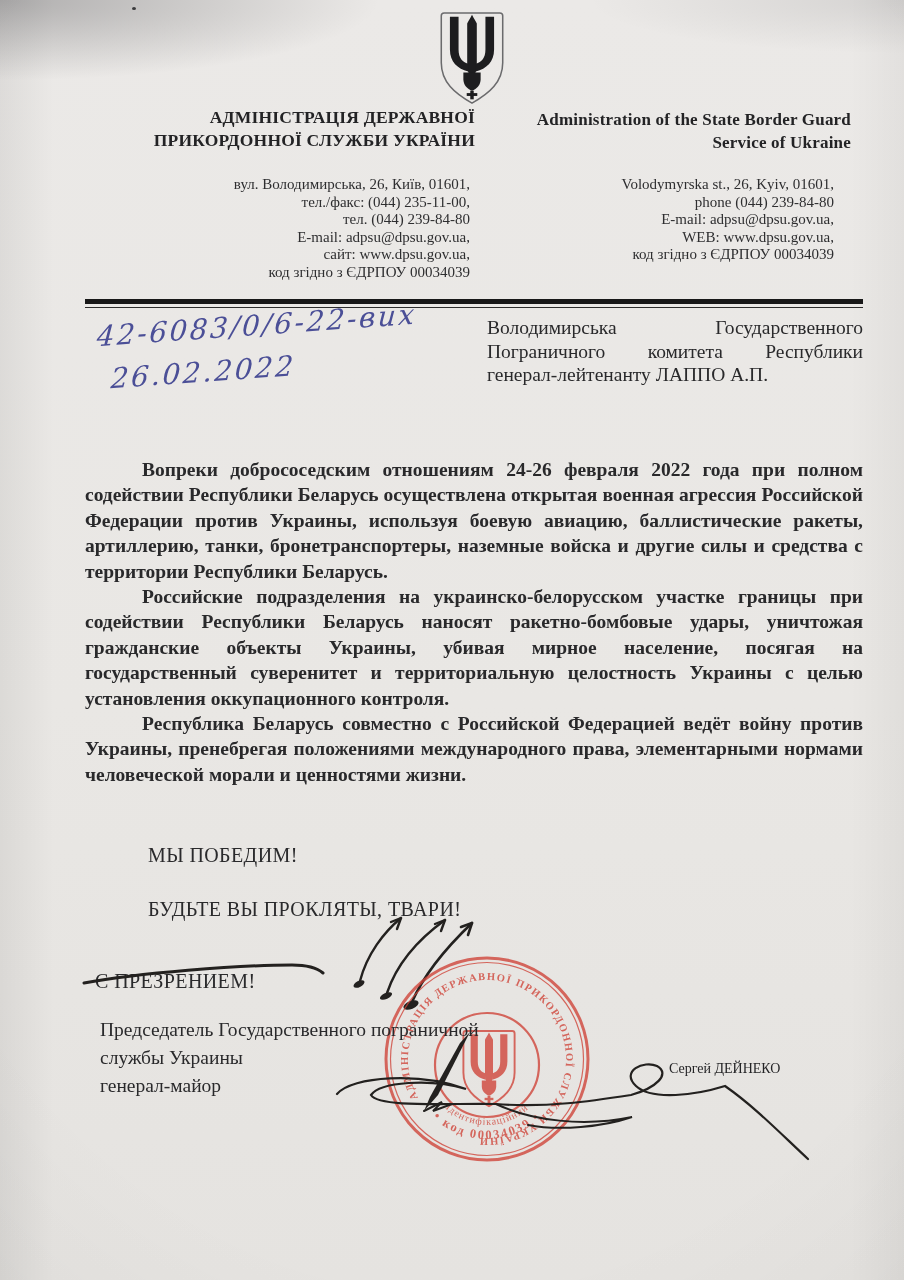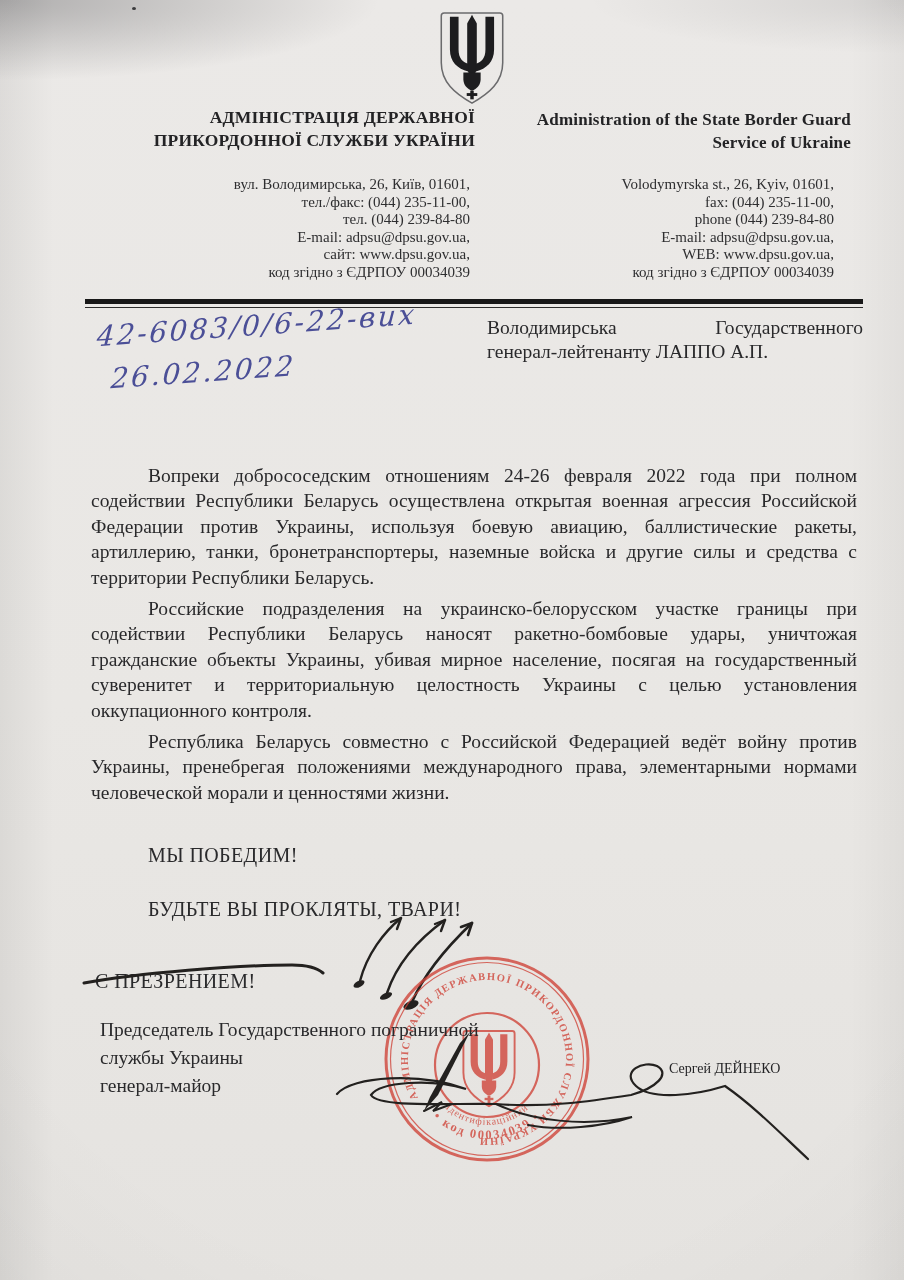--- a/index.html
+++ b/index.html
@@ -20,21 +20,21 @@
   .addr{font-size:15px;line-height:17.6px;color:#2e2e30;}
   .rule{left:85px;top:299px;width:778px;height:3px;border-top:5px solid #181818;border-bottom:1.6px solid #2c2c2c;}
   
   .hand{font-family:"DejaVu Serif",serif;font-style:italic;color:#4b4f97;
         letter-spacing:2.5px;transform:rotate(-4deg) skewX(-8deg);transform-origin:left top;}
   
   .recip{font-size:19.5px;line-height:23.6px;color:#29292b;width:376px;}
   .jlast{text-align:justify;text-align-last:justify;}
   
   .bodytxt{width:778px;font-size:19.5px;line-height:25.4px;text-align:justify;color:#29292b;}
-  .bodytxt p{margin:6px;text-indent:57px;}
+  .bodytxt p{margin:0;text-indent:57px;font-weight:bold;}
   .slog{font-size:20px;letter-spacing:.4px;color:#2a2a2c;margin-top:32px;}
   .sig{font-size:19.5px;line-height:28px;color:#29292b;}
   .signer{font-size:14px;color:#242426;margin-left:9px;}
   .ink{stroke:#23211f;fill:none;stroke-linecap:round;}
   .stamp-red{color:#cf4237;}
   .stamp-red text{fill:#cf4237;}
 </style>
 </head>
 <body>
 
@@ -73,34 +73,34 @@
   <div class="abs ctr addr" style="left:118px;top:176px;width:352px">
     <div>вул. Володимирська, 26, Київ, 01601,</div>
     <div>тел./факс: (044) 235-11-00,</div>
     <div>тел. (044) 239-84-80</div>
     <div>E-mail: adpsu@dpsu.gov.ua,</div>
     <div>сайт: www.dpsu.gov.ua,</div>
     <div>код згідно з ЄДРПОУ 00034039</div>
   </div>
   <div class="abs ctr addr" style="left:502px;top:176px;width:332px">
     <div>Volodymyrska st., 26, Kyiv, 01601,</div>
-    <div>fax: (044) 235-11-00,</div>
     <div>phone (044) 239-84-80</div>
     <div>E-mail: adpsu@dpsu.gov.ua,</div>
     <div>WEB: www.dpsu.gov.ua,</div>
     <div>код згідно з ЄДРПОУ 00034039</div>
   </div>
 
   <div class="abs rule"></div>
 
   <div class="abs hand" style="left:98px;top:320px;font-size:28px">42-6083/0/6-22-вих</div>
   <div class="abs hand" style="left:112px;top:362px;font-size:28px">26.02.2022</div>
 
   <div class="abs recip" style="left:487px;top:316px">
     <div class="jlast">Володимирська Государственного</div>
+    <div class="jlast">Пограничного комитета Республики</div>
     <div>генерал-лейтенанту ЛАППО А.П.</div>
   </div>
 
   <div class="abs bodytxt" style="left:85px;top:457px">
     <p>Вопреки добрососедским отношениям 24-26 февраля 2022 года при полном содействии Республики Беларусь осуществлена открытая военная агрессия Российской Федерации против Украины, используя боевую авиацию, баллистические ракеты, артиллерию, танки, бронетранспортеры, наземные войска и другие силы и средства с территории Республики Беларусь.</p>
     <p>Российские подразделения на украинско-белорусском участке границы при содействии Республики Беларусь наносят ракетно-бомбовые удары, уничтожая гражданские объекты  Украины, убивая мирное население, посягая на государственный суверенитет и территориальную целостность Украины с целью установления оккупационного контроля.</p>
     <p>Республика Беларусь  совместно с Российской Федерацией ведёт войну против Украины, пренебрегая положениями международного права, элементарными нормами человеческой морали и ценностями жизни.</p>
   </div>
 
   <div class="abs slog" style="left:148px;top:812px">МЫ ПОБЕДИМ!</div>

